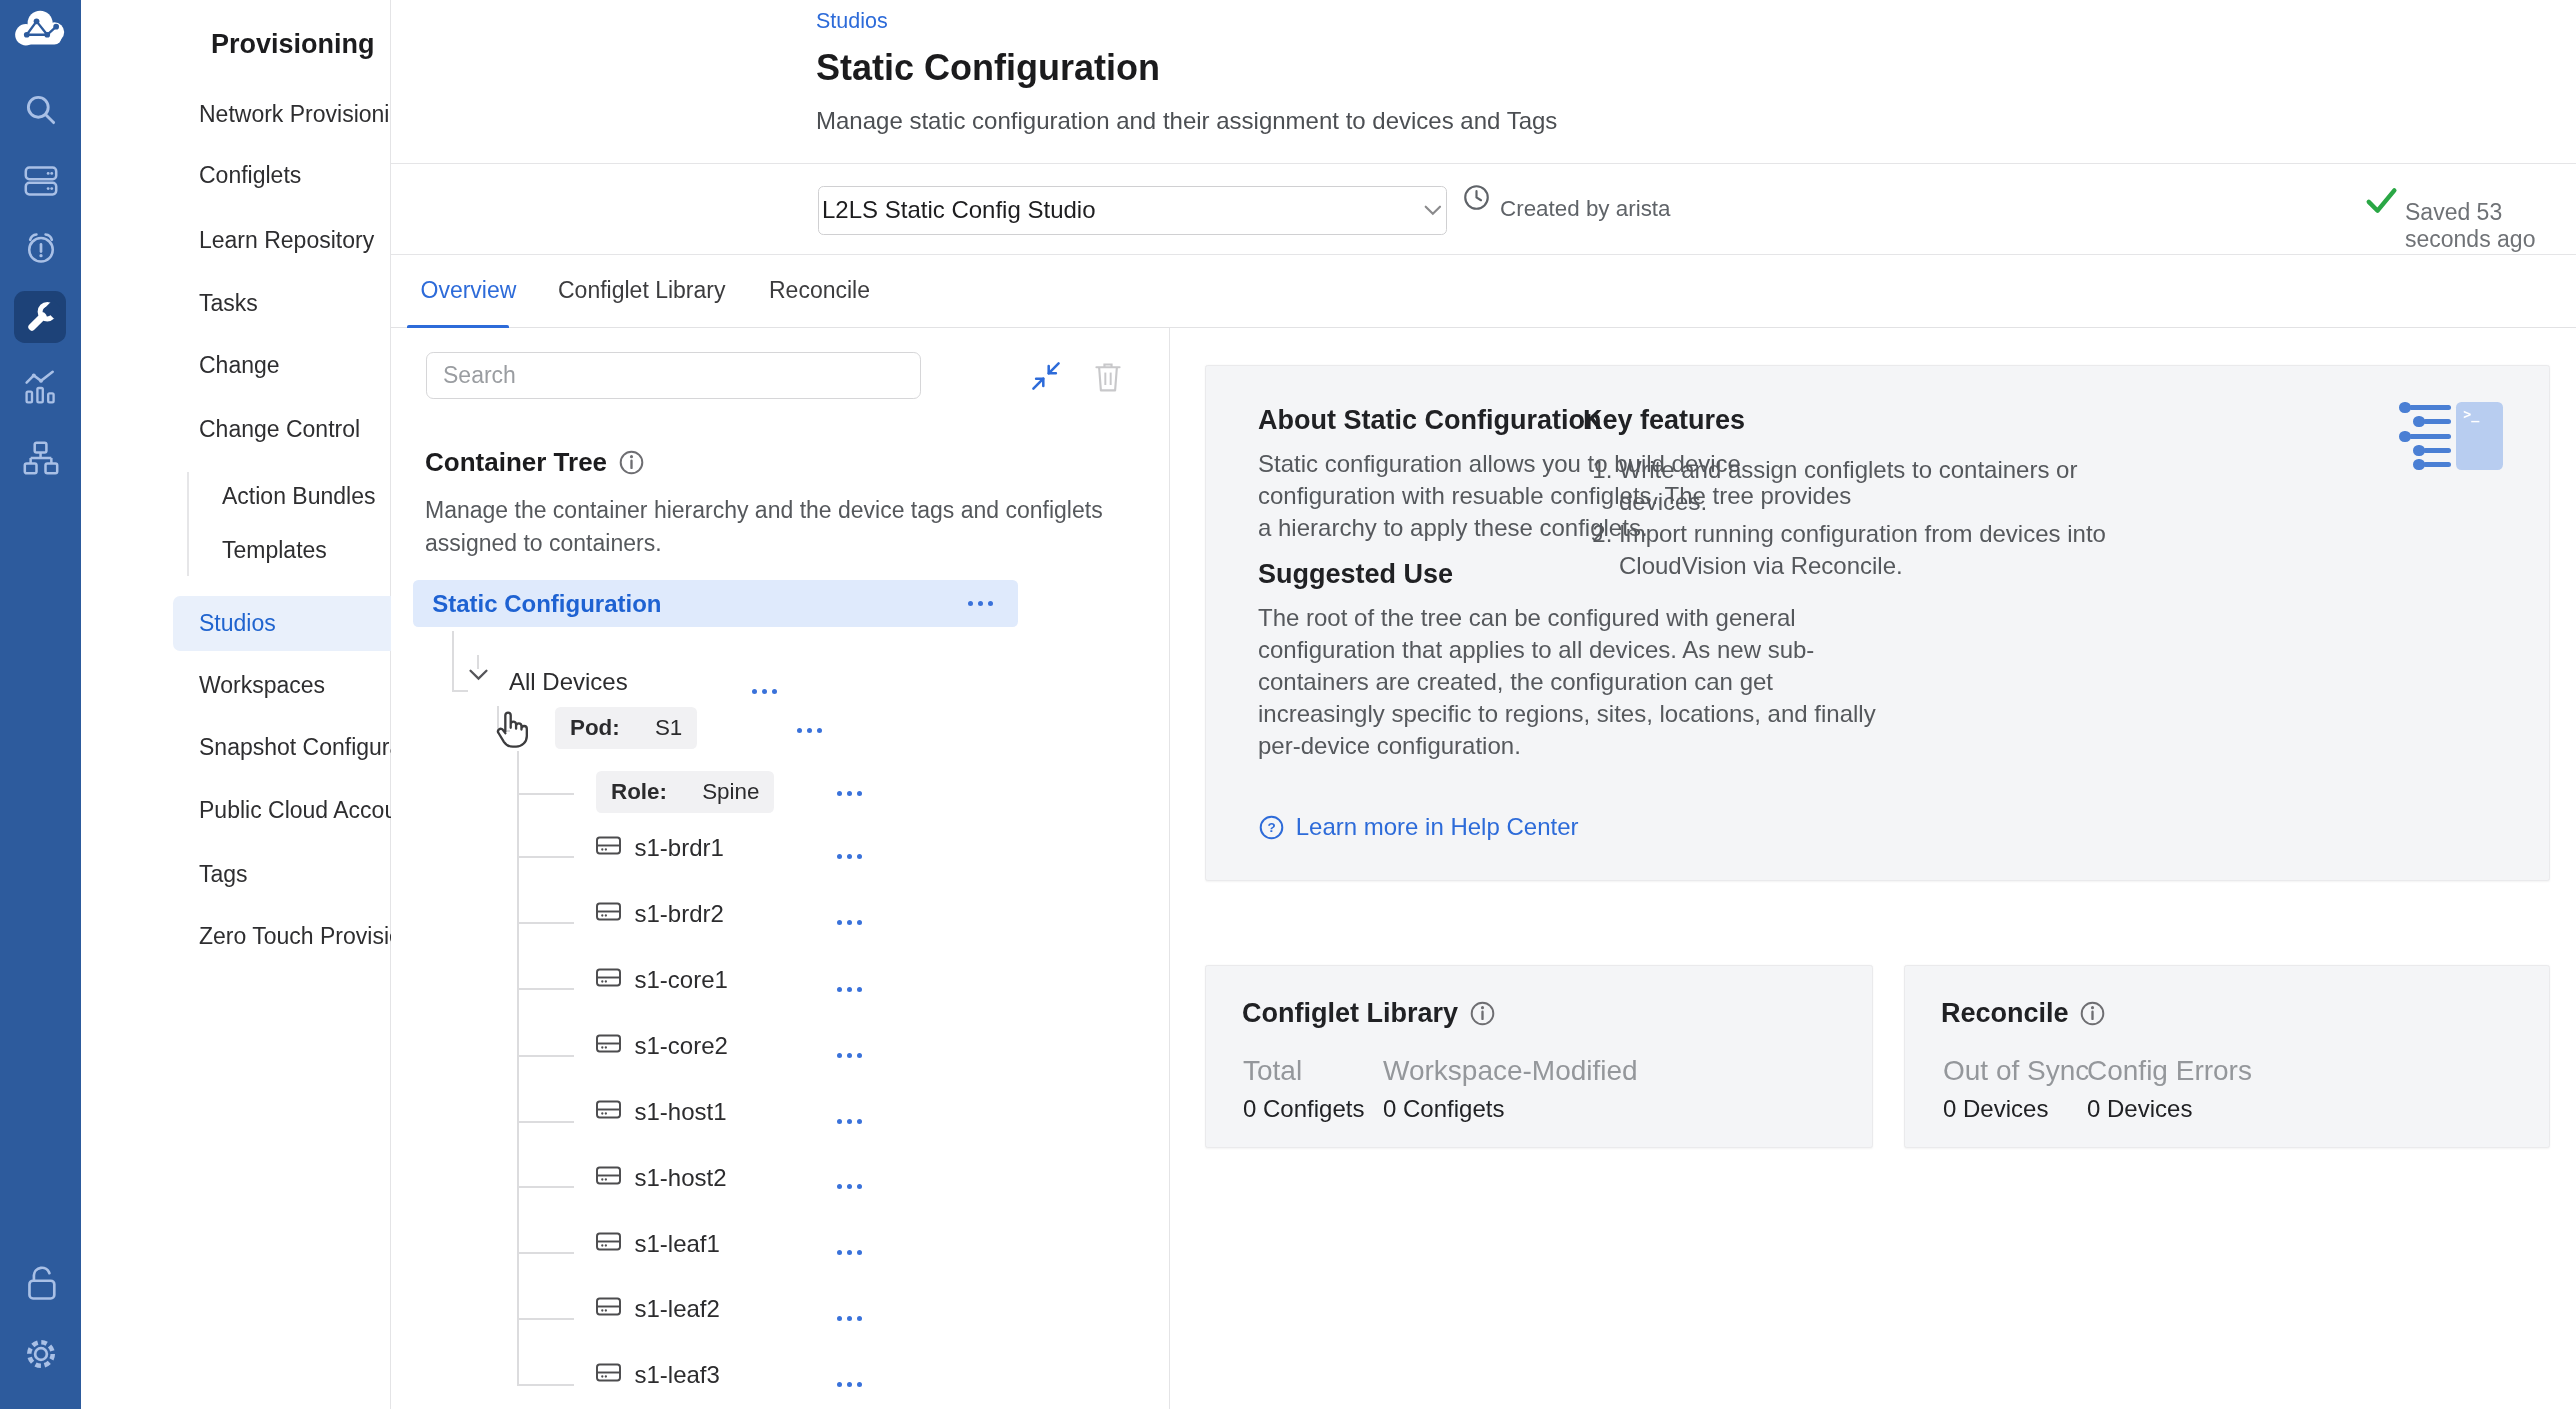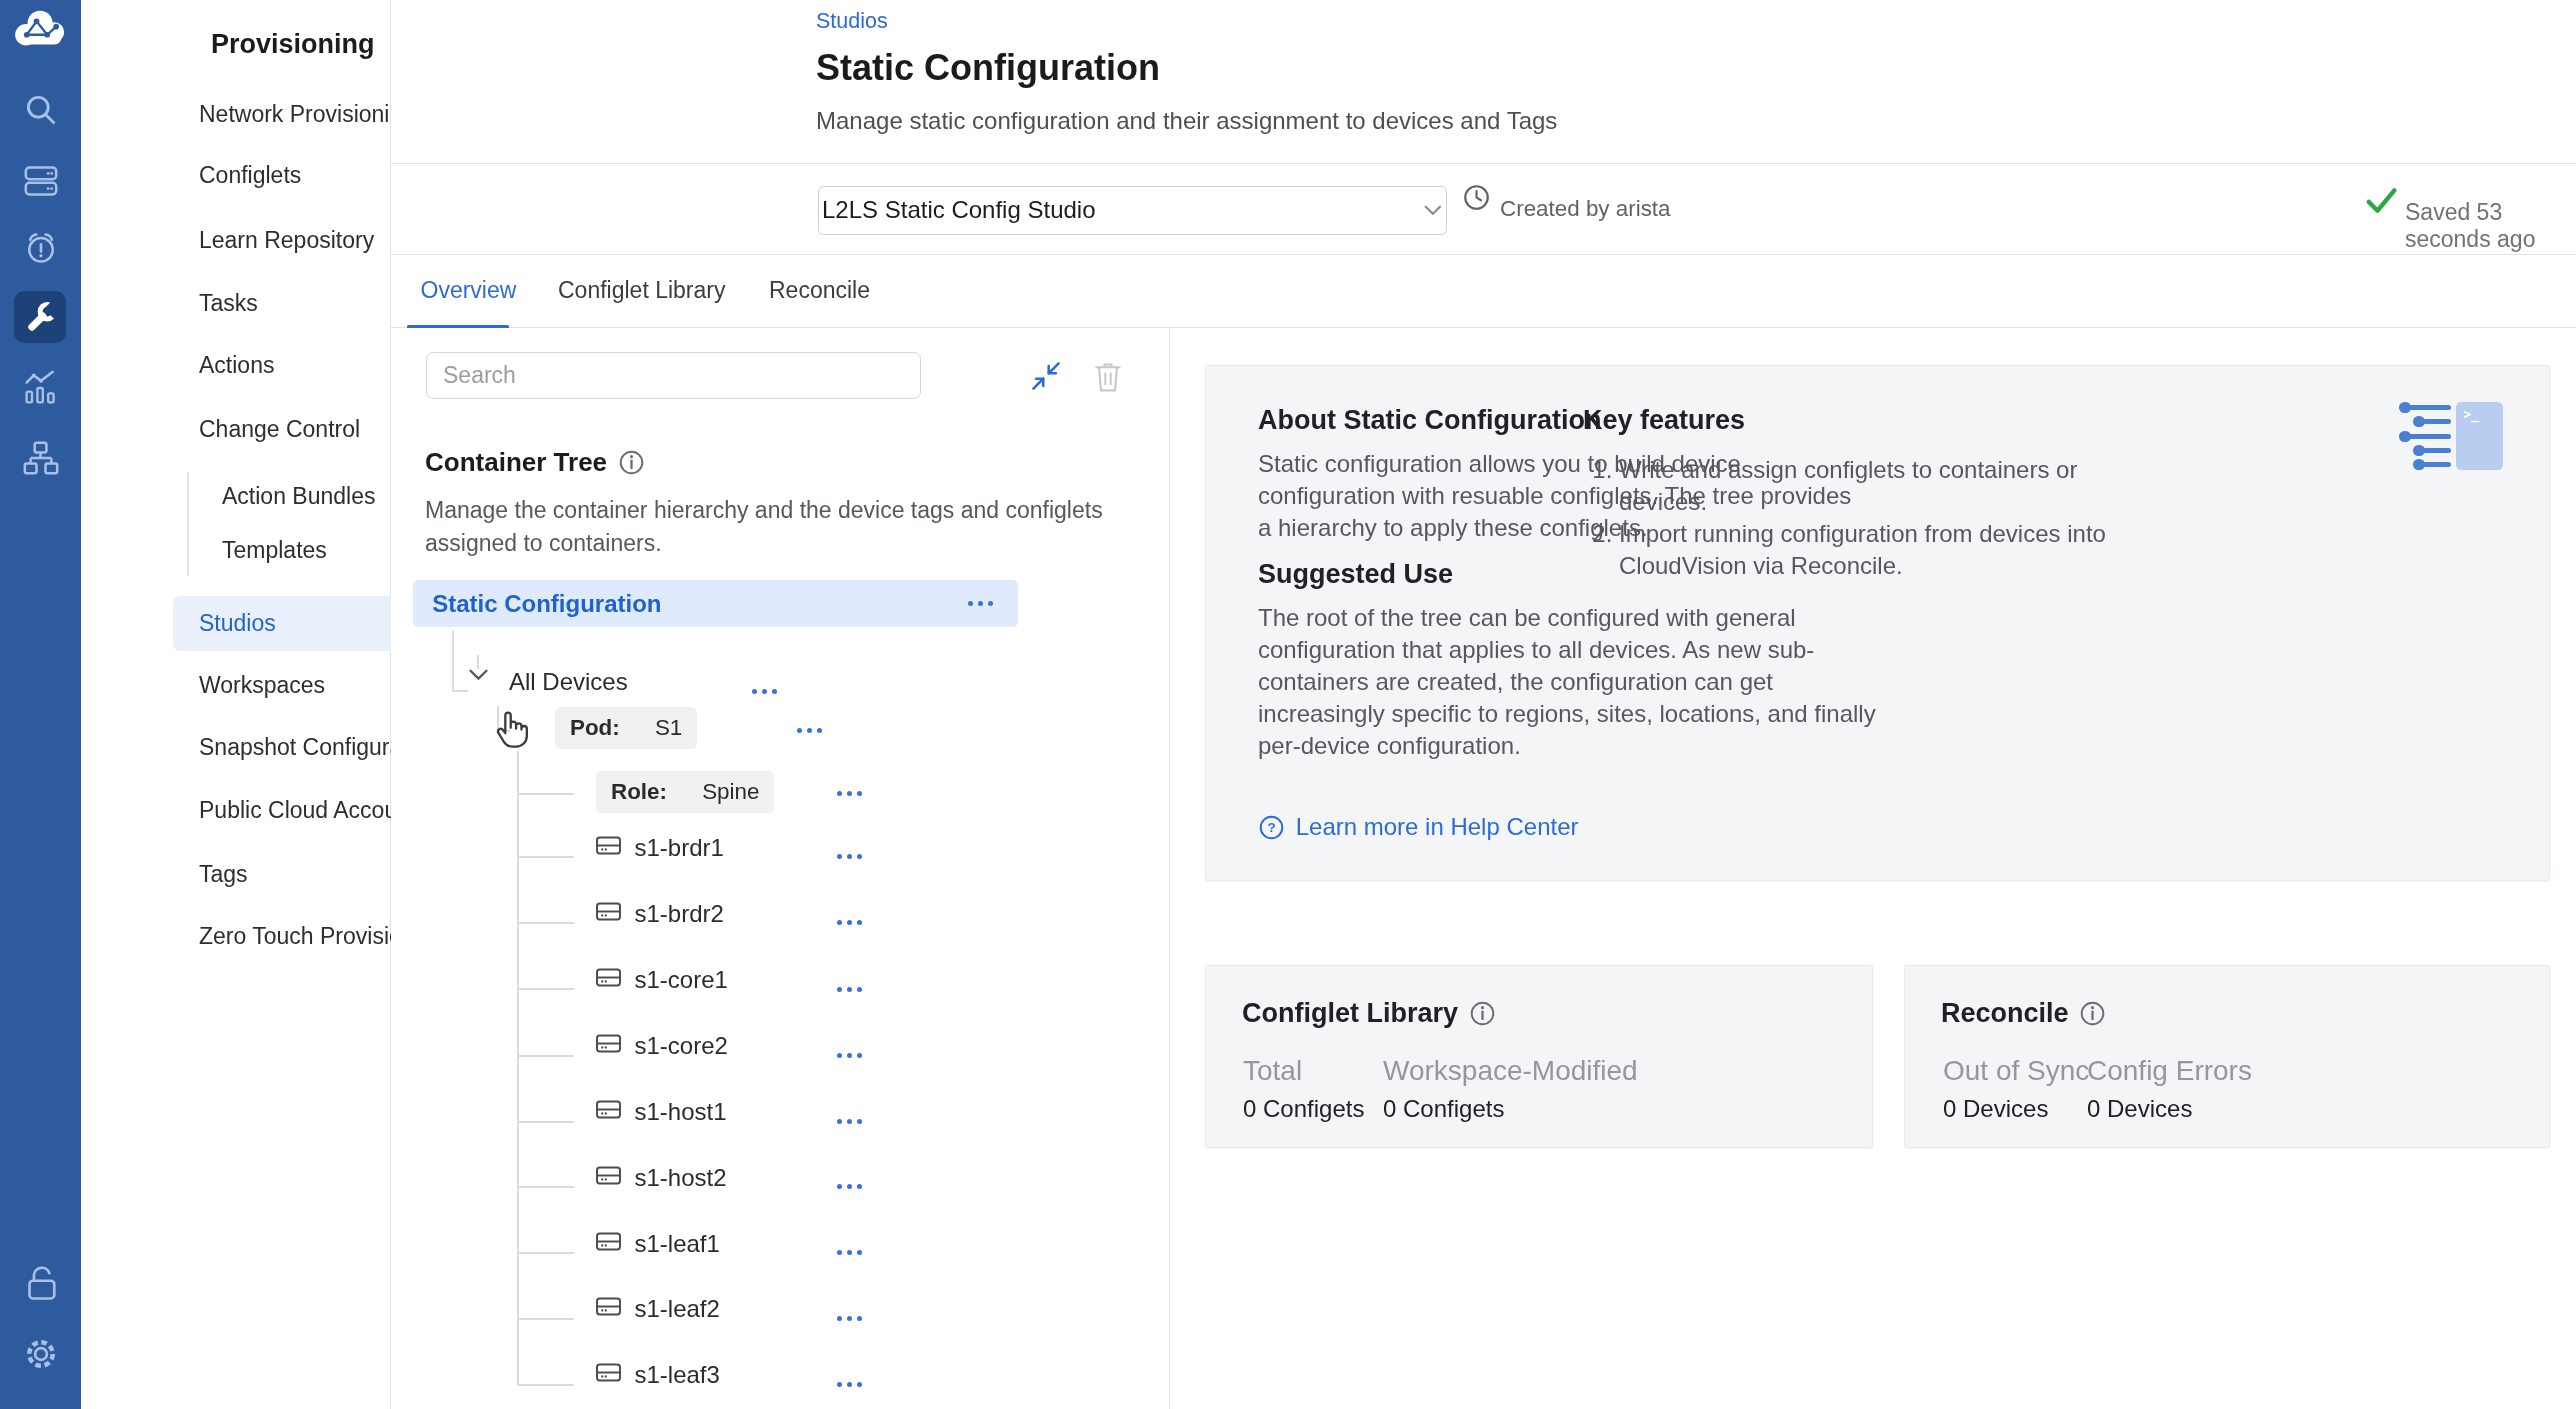--- a/index.html
+++ b/index.html
@@ -166,21 +166,21 @@
     <div class="sb-item" style="top:157px">
         <span>Configlets</span>
       </div>
     <div class="sb-item" style="top:222px">
         <span>Learn Repository</span>
       </div>
     <div class="sb-item" style="top:285px">
         <span>Tasks</span>
       </div>
     <div class="sb-item" style="top:347px">
-        <span>Actions</span>
+        <span>Change</span>
       </div>
     <div class="sb-item" style="top:411px">
         <span>Change Control</span>
       </div>
     <svg class="sb-chevron" style="top:421px" width="19.7" height="12.5" viewBox="0 0 22 14">
       <polyline points="3,11 11,3 19,11" fill="none" stroke="#3c3c3e" stroke-width="2.6" stroke-linecap="round"></polyline>
     </svg>
     <div class="sb-guide" style="top:472px; height:104px"></div>
     <div class="sb-item indent" style="top:478px">
         <span>Action Bundles</span>

